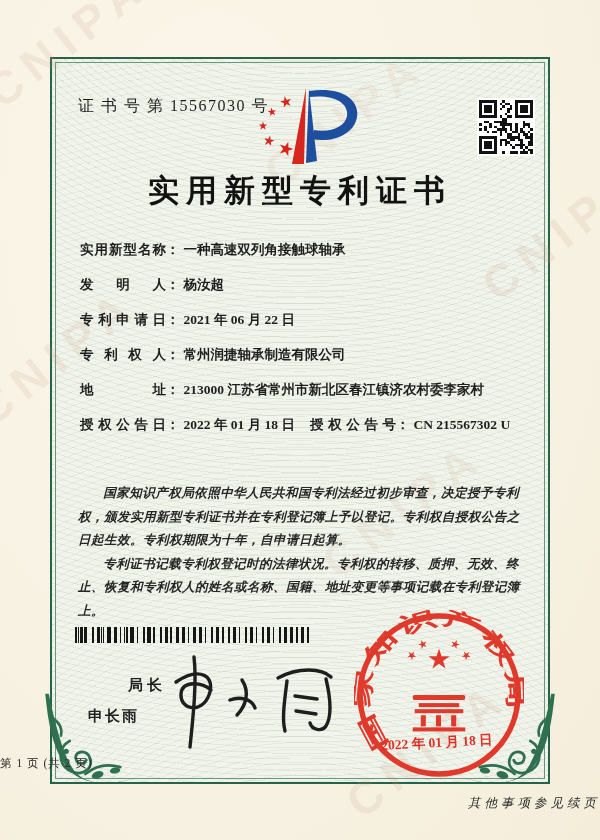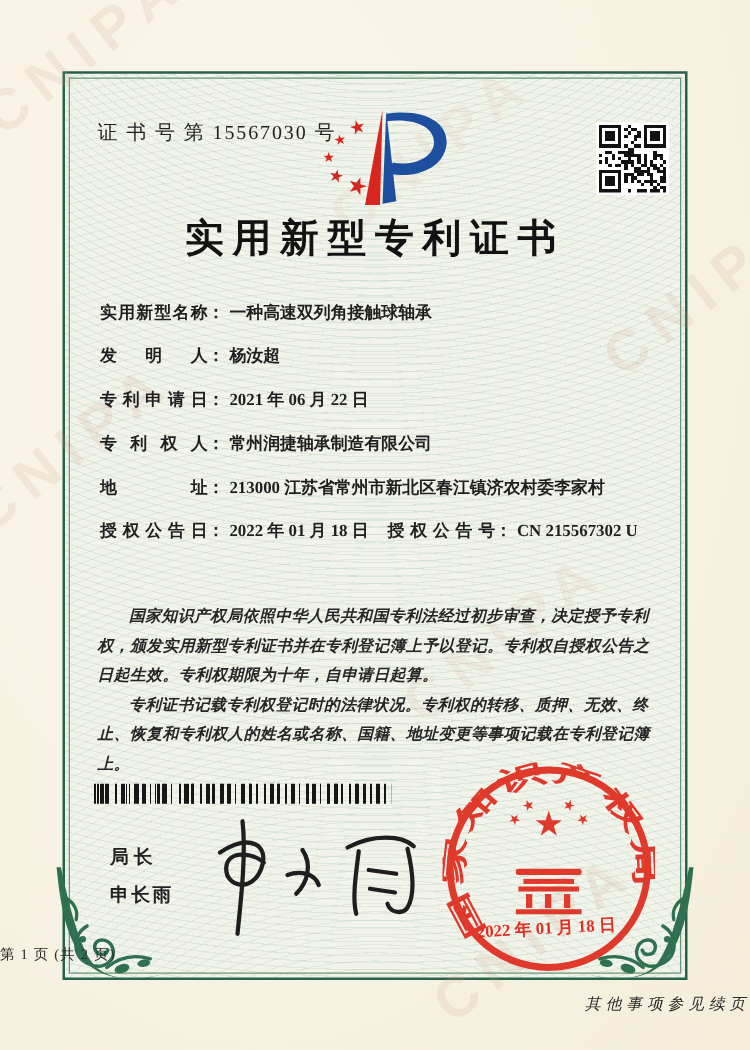--- a/index.html
+++ b/index.html
@@ -41,21 +41,21 @@
   .paras{position:absolute;left:78px;top:482px;width:446px;
          font-size:12.6px;line-height:23.5px;font-style:italic;letter-spacing:.4px;color:#262626;}
   .paras p{margin:0;text-indent:2em;font-weight:bold;}
   .barcode{position:absolute;left:75px;top:627px;width:238px;height:16px;
     background-image:
       repeating-linear-gradient(90deg,#161616 0 2px,transparent 2px 5px,#161616 5px 8px,transparent 8px 11px,#161616 11px 12px,transparent 12px 17px),
       repeating-linear-gradient(90deg,transparent 0 3px,#161616 3px 4px,transparent 4px 9px,#161616 9px 11px,transparent 11px 23px);
   }
   .officer{position:absolute;left:88px;top:676px;font-family:"Liberation Sans","DejaVu Sans",sans-serif;
            font-weight:700;font-size:15px;color:#222;}
-  .officer .o-title{letter-spacing:4px;}
+  .officer .o-title{letter-spacing:4px;margin-left:40px;}
   .officer .o-name{margin-top:12px;letter-spacing:2px;font-family:Liberation Mono, monospace;}
   .signature{position:absolute;left:150px;top:652px;}
   .seal{position:absolute;left:354px;top:610px;width:170px;height:170px;opacity:.93;mix-blend-mode:multiply;}
   .seal-date{position:absolute;left:0;right:4px;top:124px;text-align:center;color:#e01f15;
              font-weight:700;font-size:13.5px;white-space:nowrap;transform:rotate(-3deg);}
   .page-no{position:absolute;left:0;top:756px;width:100%;text-align:left;font-size:11.5px;letter-spacing:1px;color:#2a2a2a;}
   .continuation{position:absolute;left:0;top:795px;width:100%;text-align:right;
                 font-size:12.5px;font-style:italic;letter-spacing:4px;color:#2a2a2a;}
 </style>
 </head>

